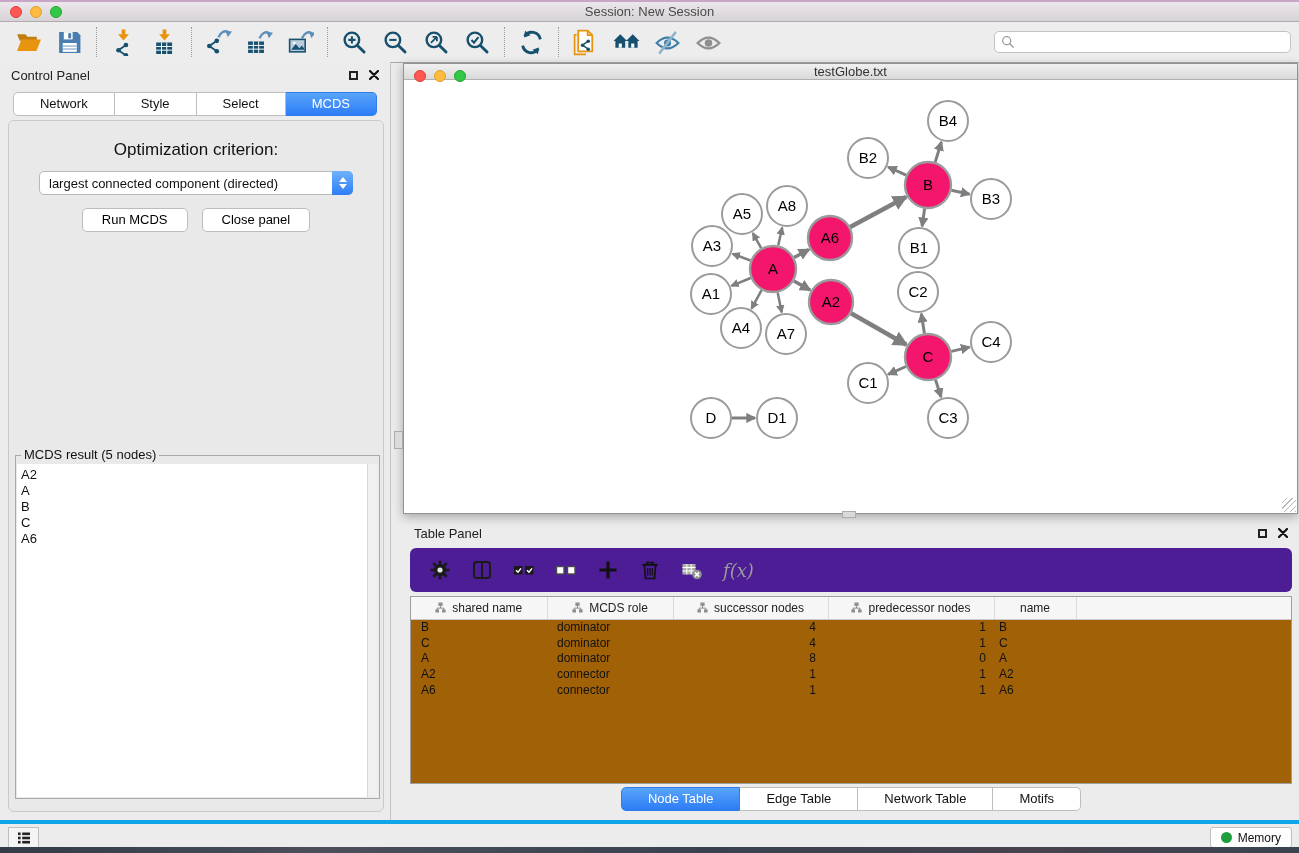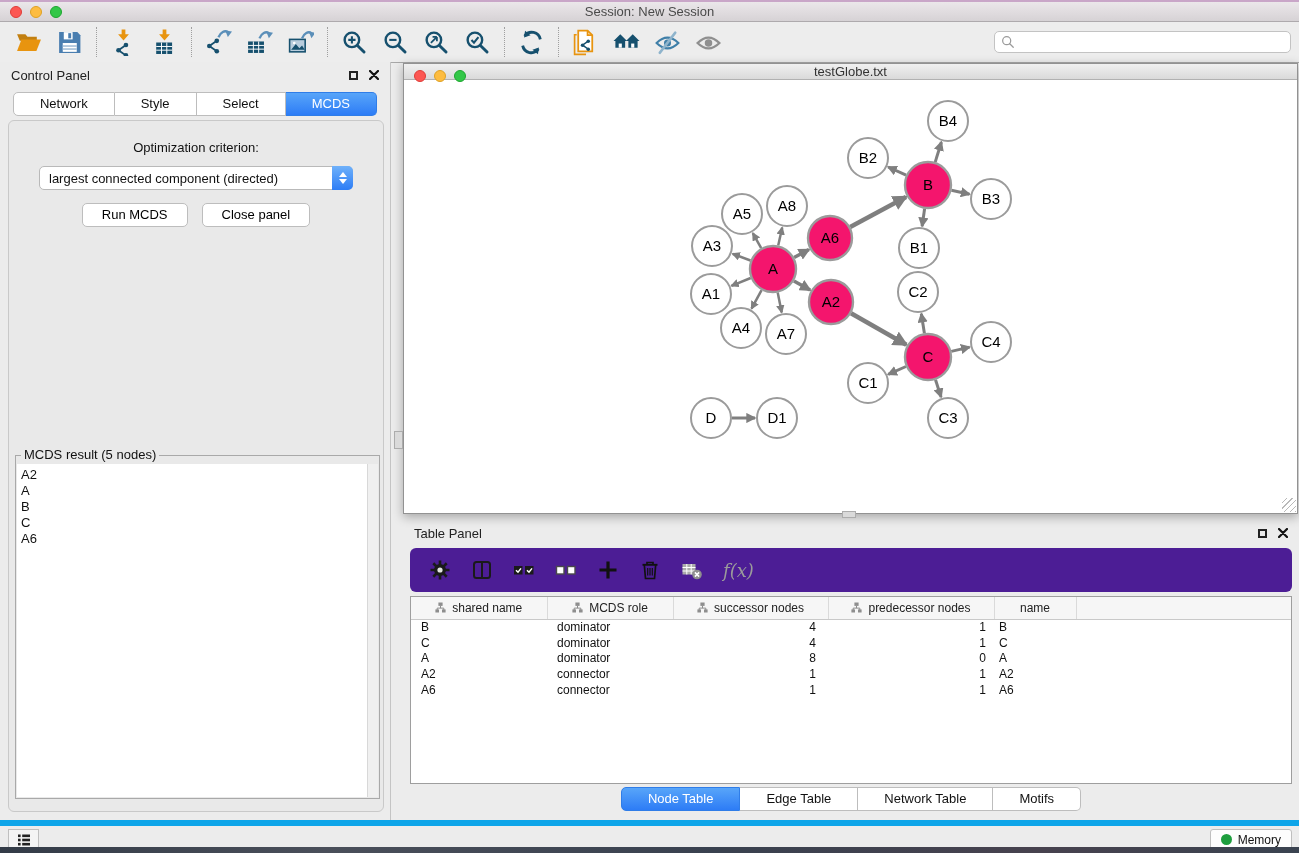--- a/index.html
+++ b/index.html
@@ -39,21 +39,21 @@
   .control-panel { position:absolute; left:0; top:62px; width:391px; height:758px; background:#ECECEC;
     border-right:1px solid #C4C4C4; }
   .seg-tabs { display:flex; justify-content:center; margin-top:4px; position:relative; z-index:2; }
   .seg-tab { font-size:13px; padding:3px 26px 4px; background:#fff; border:1px solid #BDBDBD; border-left:none;
     color:#111; cursor:default; white-space:nowrap; }
   .seg-tab:first-child { border-radius:5px 0 0 5px; border-left:1px solid #BDBDBD; }
   .seg-tab:last-child { border-radius:0 5px 5px 0; }
   .seg-tab.active { background:linear-gradient(#58A5F9,#2D7CF6); color:#fff; border-color:#2F7DE8; }
   .cp-content { position:absolute; left:8px; top:58px; width:376px; bottom:8px;
     border:1px solid #C9C9C9; border-radius:6px; background:#E9E9E9; }
-  .criterion-label { text-align:center; margin-top:19px; font-size:13px; }
+  .criterion-label { text-align:center; margin-top:19px; font-size:17px; }
   .criterion-select { margin:11px auto 0; width:314px; height:24px; background:#fff; border:1px solid #B9B9B9;
     border-radius:5px; display:flex; align-items:center; cursor:default; }
   .criterion-select .value { font-size:13px; padding-left:9px; flex:1; white-space:nowrap; overflow:hidden; }
   .stepper { width:21px; height:24px; margin:-1px -1px -1px 0; border-radius:0 5px 5px 0;
     background:linear-gradient(#6FB1FA,#2D7DF6); display:flex; flex-direction:column; align-items:center;
     justify-content:center; gap:2px; }
   .tri-up   { width:0; height:0; border-left:4px solid transparent; border-right:4px solid transparent; border-bottom:5px solid #fff; }
   .tri-down { width:0; height:0; border-left:4px solid transparent; border-right:4px solid transparent; border-top:5px solid #fff; }
   .cp-buttons { display:flex; justify-content:center; gap:14px; margin-top:13px; }
   .cp-btn { font-size:13px; background:#fff; border:1px solid #BDBDBD; border-radius:5px; padding:3px 19px 4px; cursor:default; }
@@ -77,38 +77,38 @@
   .v-thumb { position:absolute; left:394px; top:431px; width:9px; height:18px; background:#DADADA; border:1px solid #ACACAC; }
   .h-thumb { position:absolute; left:842px; top:511px; width:14px; height:7px; background:#DADADA; border:1px solid #ACACAC; }
 
   
   .table-panel { position:absolute; left:403px; top:520px; width:896px; height:298px; }
   .tp-toolbar { position:absolute; left:7px; right:7px; top:28px; height:44px; background:#4c1d95;
     border-radius:6px; display:flex; align-items:center; gap:20px; padding:0 19px; }
   .tp-tool { display:flex; align-items:center; justify-content:center; cursor:default; }
   .tp-tool svg { width:22px; height:22px; }
   .fx { font-family:"DejaVu Serif",serif; font-style:italic; font-size:18px; color:#9B9B9B; }
-  .tp-table-wrap { position:absolute; left:7px; right:7px; top:76px; bottom:34px; background:#ffffff;
+  .tp-table-wrap { position:absolute; left:7px; right:7px; top:76px; bottom:34px; background:#a16207;
     border:1px solid #9E9E9E; overflow:hidden; }
   table.node-table { border-collapse:collapse; table-layout:fixed; width:100%; font-size:12px; }
   .node-table thead th { height:22px; background:#F6F6F6; border-bottom:1px solid #C9C9C9;
     border-right:1px solid #DADADA; font-weight:normal; color:#222; }
   .node-table thead th:last-child { border-right:none; }
   .hdr-inner { display:flex; align-items:center; justify-content:center; gap:6px; }
   .hdr-inner svg { width:11px; height:11px; }
   .node-table tbody td { height:15.7px; color:#111; }
   .al { text-align:left; padding-left:10px; }
   .ar { text-align:right; padding-right:12px; }
   .ar2 { text-align:right; padding-right:8px; }
   .an { text-align:left; padding-left:5px; }
   .tp-tabs { position:absolute; left:0; right:0; bottom:7px; display:flex; justify-content:center; }
 
   
   .status-bar { position:absolute; left:0; top:820px; width:1299px; height:27px; background:#ECECEC;
-    border-top:6px solid #0ea5e9; }
+    border-top:4px solid #0ea5e9; }
   .status-list-btn { position:absolute; left:8px; top:3px; width:31px; height:21px; background:#F4F4F4;
     border:1px solid #BFBFBF; display:flex; align-items:center; justify-content:center; }
   .status-list-btn svg { width:16px; height:16px; }
   .memory-btn { position:absolute; right:7px; top:3px; height:21px; background:#FDFDFD; border:1px solid #BFBFBF;
     border-radius:3px; display:flex; align-items:center; gap:6px; padding:0 10px; font-size:12px; }
   .memory-dot { width:11px; height:11px; border-radius:50%; background:#1E9E3E; }
   .bottom-strip { position:absolute; left:0; top:847px; width:1299px; height:6px;
     background:linear-gradient(90deg,#333B47,#4A4F5A 25%,#39414F 55%,#47424E 80%,#3A4350); }
 </style>
 </head>

